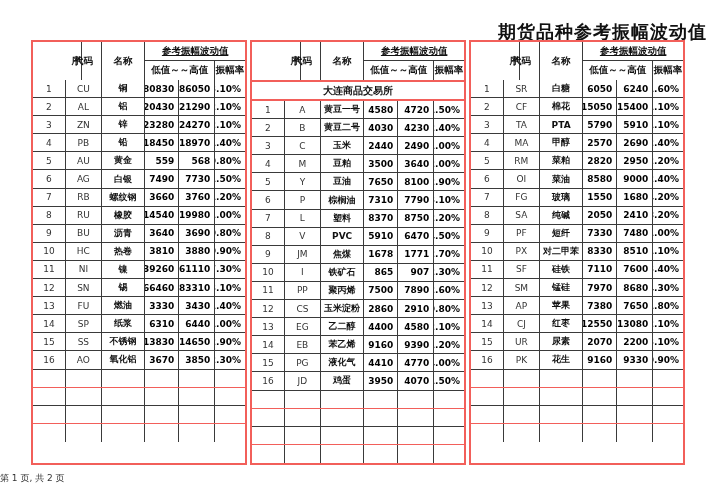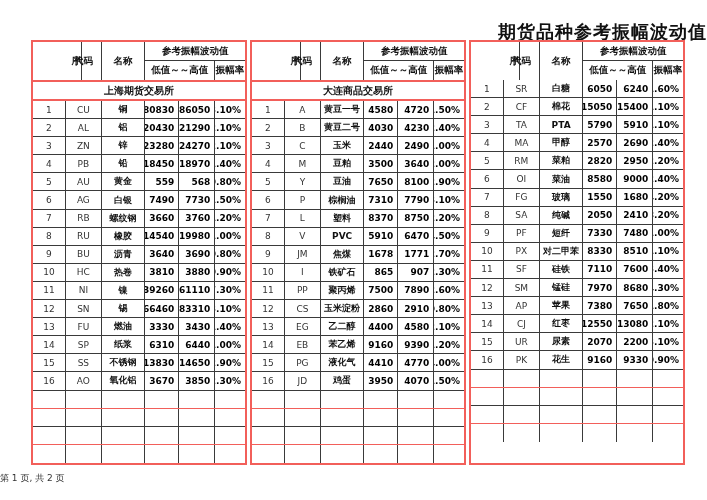--- a/index.html
+++ b/index.html
@@ -14,21 +14,21 @@
 
   .extable { flex:1 1 0; border:2px solid var(--red); background:#fff; }
 
   .thead { display:grid; grid-template-columns:15.5% 17% 20.5% 16% 17% 14%;
            grid-template-rows:19px 19px; }
   .th { display:flex; align-items:center; justify-content:center;
         font-size:9.5px; font-weight:bold; color:#111; overflow:hidden; white-space:nowrap; }
   .th-seq  { grid-column:1; grid-row:1 / span 2; border-right:1px solid var(--grid);padding-left:48px; }
   .th-code { grid-column:2; grid-row:1 / span 2; border-right:1px solid var(--grid);font-family:Liberation Serif, serif; }
   .th-name { grid-column:3; grid-row:1 / span 2; border-right:1px solid var(--grid); }
-  .th-ref  { grid-column:4 / span 3; grid-row:1; border-bottom:1px solid var(--grid); }
+  .th-ref  { grid-column:4 / span 3; grid-row:1; border-bottom:1px solid var(--grid);text-decoration:underline; }
   .th-range{ grid-column:4 / span 2; grid-row:2; border-right:1px solid var(--grid); }
   .th-rate { grid-column:6; grid-row:2; }
 
   .section { height:21px; border-top:2px solid var(--red); border-bottom:2px solid var(--red);
              display:flex; align-items:center; justify-content:center;
              font-size:10px; font-weight:bold; color:#111; }
 
   .tr { display:grid; grid-template-columns:15.5% 17% 20.5% 16% 17% 14%;
         height:18.1px; border-bottom:1px solid var(--grid); }
   .tr.red-sep  { border-bottom:1.5px solid var(--red); }
@@ -54,21 +54,20 @@
 
     <div class="extable">
       <div class="thead">
         <div class="th th-seq">序号</div>
         <div class="th th-code">代码</div>
         <div class="th th-name">名称</div>
         <div class="th th-ref">参考振幅波动值</div>
         <div class="th th-range">低值～～高值</div>
         <div class="th th-rate">振幅率</div>
       </div>
-      <div class="section">上海期货交易所</div>
       <div class="tbody">
           <div class="tr">
             <div class="td cen c-seq">1</div>
             <div class="td cen c-code">CU</div>
             <div class="td cen c-name">铜</div>
             <div class="td num c-low">80830</div>
             <div class="td num c-high">86050</div>
             <div class="td num c-rate">3.10%</div>
           </div>
           <div class="tr">

